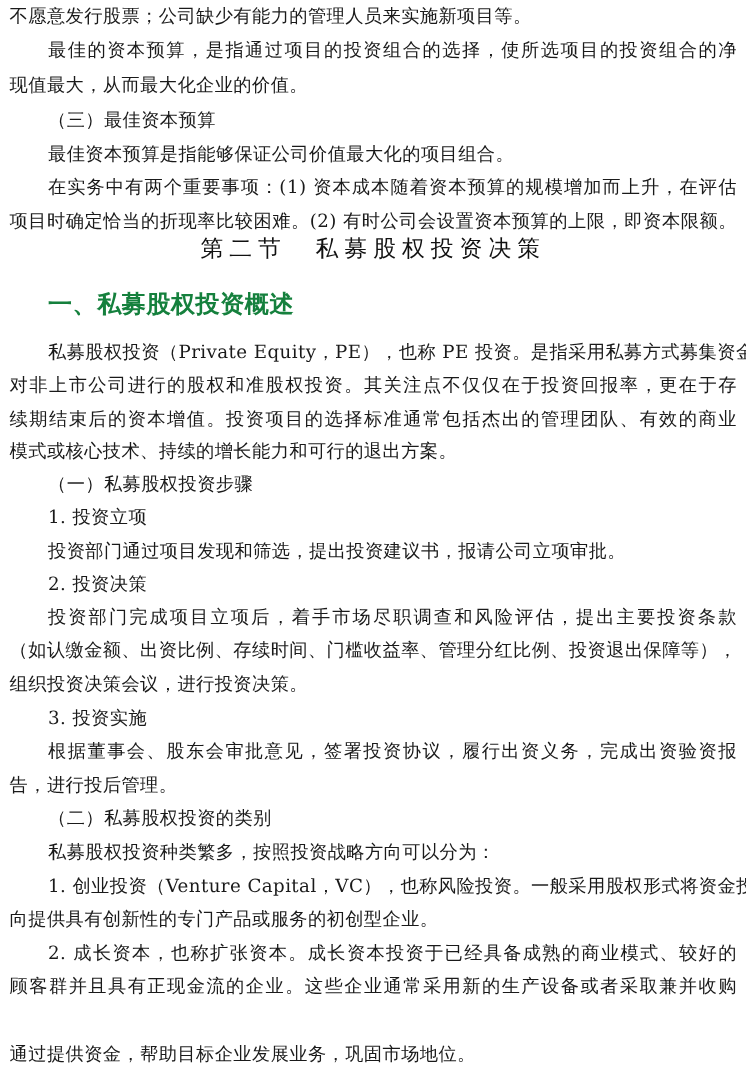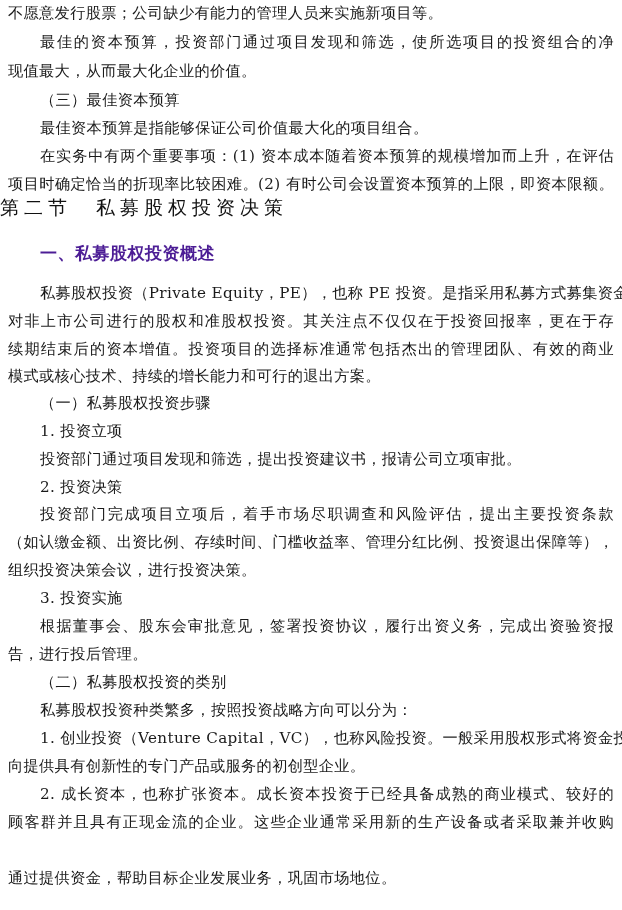--- a/index.html
+++ b/index.html
@@ -9,38 +9,38 @@
     color: #1a1a1a;
   }
   .page { position: absolute; left: 0; top: 0; width: 577px; height: 910px; }
   .line {
     position: absolute; left: 8px; width: 606px;
     font-size: 15.2px; line-height: 20px; white-space: nowrap;
     letter-spacing: 0.35px;
   }
   .indent { left: 40px; width: 574px; }
   .heading {
-    position: absolute; left: 0; width: 622px; text-align: left;
+    position: absolute; left: 0; width: 622px; text-align: center;
     font-size: 19px; line-height: 24px; letter-spacing: 5px;
     font-family: "DejaVu Serif", serif; color: #111;
   }
   .sec-title {
-    position: absolute; left: 40px; font-size: 17px; line-height: 20px;
-    font-family: "DejaVu Sans", "Liberation Sans", sans-serif; font-weight: bold; color: #4c1d95;
+    position: absolute; left: 40px; font-size: 20px; line-height: 20px;
+    font-family: "DejaVu Sans", "Liberation Sans", sans-serif; font-weight: bold; color: #15803d;
     letter-spacing: 0.5px;
   }
   .j { text-align: justify; text-align-last: justify; }
 </style>
 </head>
 <body>
 
 <div class="page">
 
   <div class="line" style="top:3px">不愿意发行股票；公司缺少有能力的管理人员来实施新项目等。</div>
-  <div class="line indent j" style="top:32px">最佳的资本预算，投资部门通过项目发现和筛选，使所选项目的投资组合的净</div>
+  <div class="line indent j" style="top:32px">最佳的资本预算，是指通过项目的投资组合的选择，使所选项目的投资组合的净</div>
   <div class="line" style="top:61px">现值最大，从而最大化企业的价值。</div>
   <div class="line indent" style="top:90px">（三）最佳资本预算</div>
   <div class="line indent" style="top:118px">最佳资本预算是指能够保证公司价值最大化的项目组合。</div>
   <div class="line indent j" style="top:146px">在实务中有两个重要事项：(1) 资本成本随着资本预算的规模增加而上升，在评估</div>
   <div class="line j" style="top:174px">项目时确定恰当的折现率比较困难。(2) 有时公司会设置资本预算的上限，即资本限额。</div>
 
   <div class="heading" style="top:195px">第二节　私募股权投资决策</div>
 
   <div class="sec-title" style="top:243px">一、私募股权投资概述</div>
 

